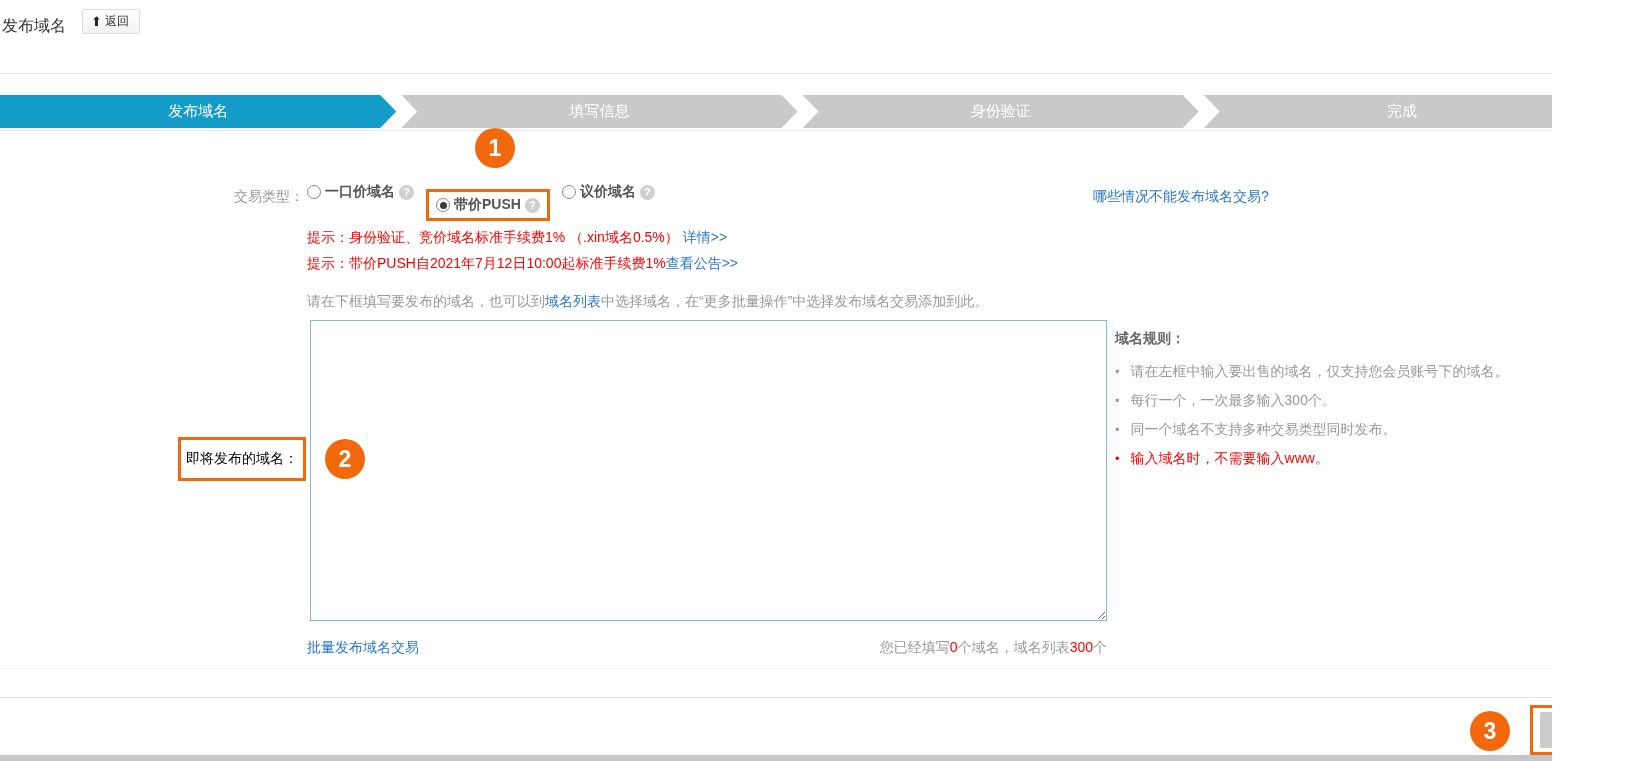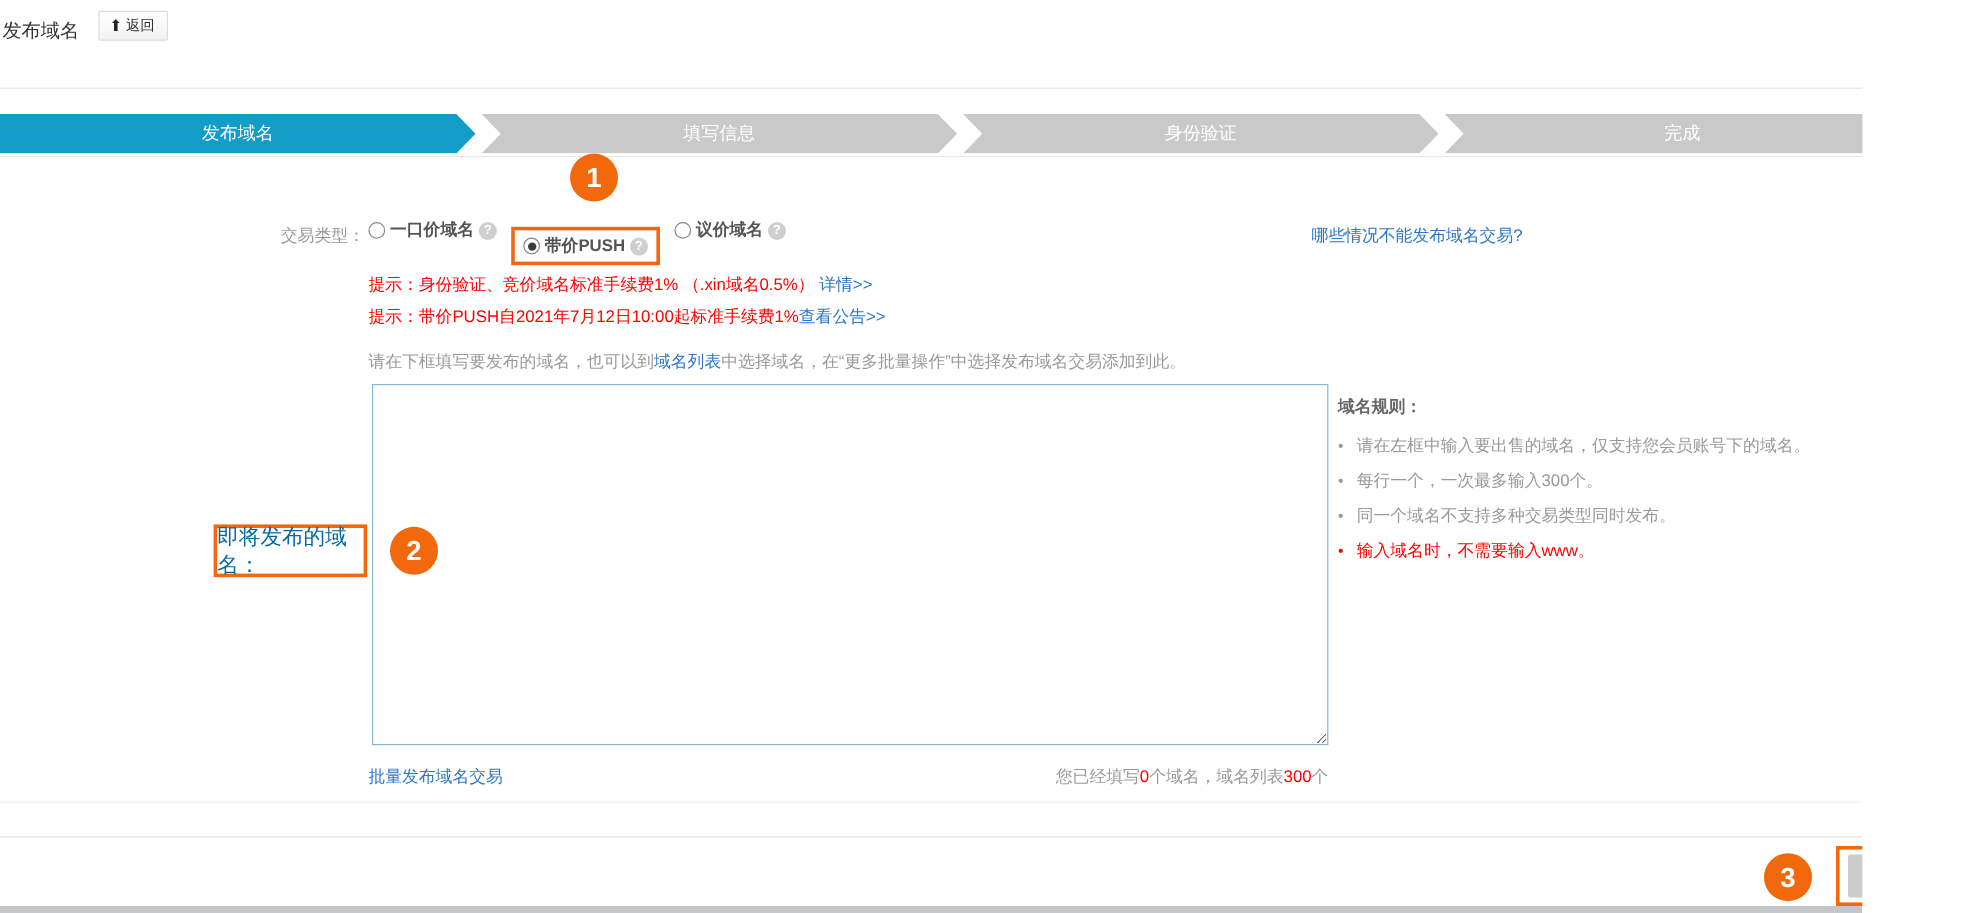--- a/index.html
+++ b/index.html
@@ -63,21 +63,21 @@
   #domain-textarea {
     position:absolute; left:310px; top:320px; width:797px; height:301px;
     border:1px solid #85b7d6; resize:both; outline:none; font-size:14px; padding:6px;
     font-family:"Liberation Sans","DejaVu Sans",sans-serif;
   }
   #domain-label-box {
     position:absolute; left:178px; top:437px; width:128px; height:44px;
     border:3px solid #f2690d; display:flex; align-items:center; justify-content:flex-end;
     padding-right:5px;
   }
-  #domain-label-box span { font-size:18px; color:#0369a1; }
+  #domain-label-box span { font-size:14px; color:#000000; }
 
   .badge {
     position:absolute; width:40px; height:40px; border-radius:50%; background:#f2690d;
     color:#fff; font-size:23px; font-weight:bold; display:flex; align-items:center; justify-content:center;
   }
   #badge1 { left:475px; top:128px; }
   #badge2 { left:325px; top:439px; }
   #badge3 { left:1470px; top:711px; }
 
   

